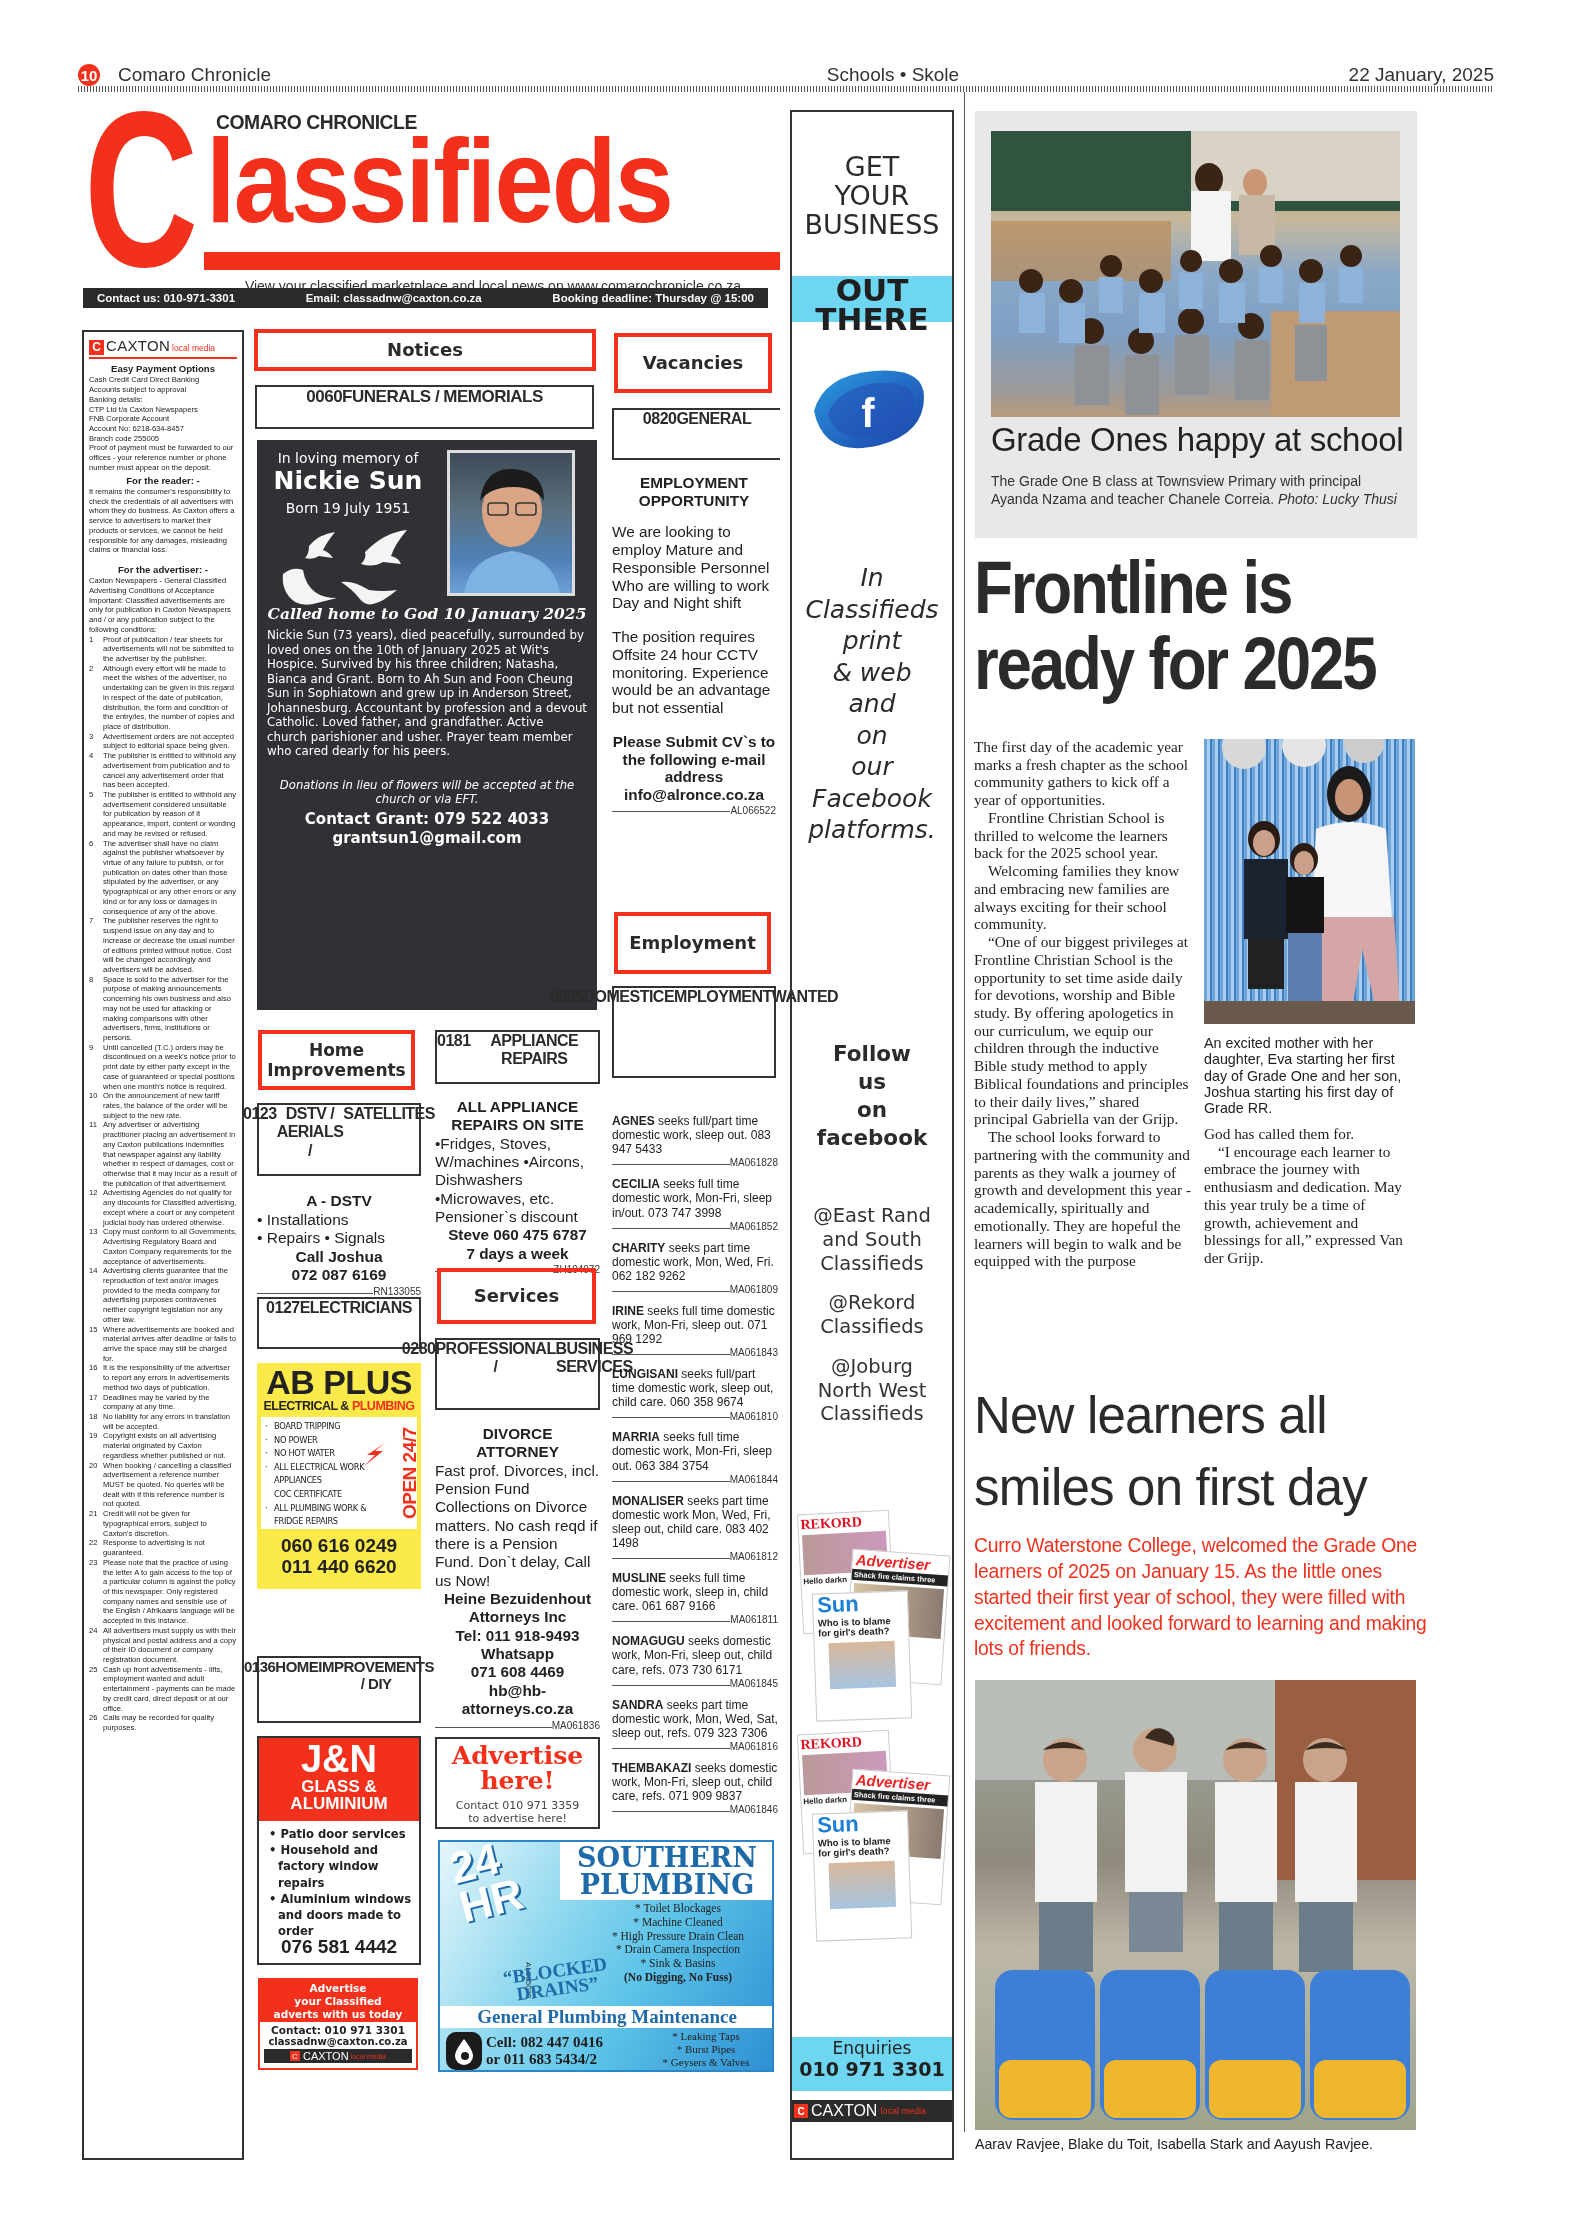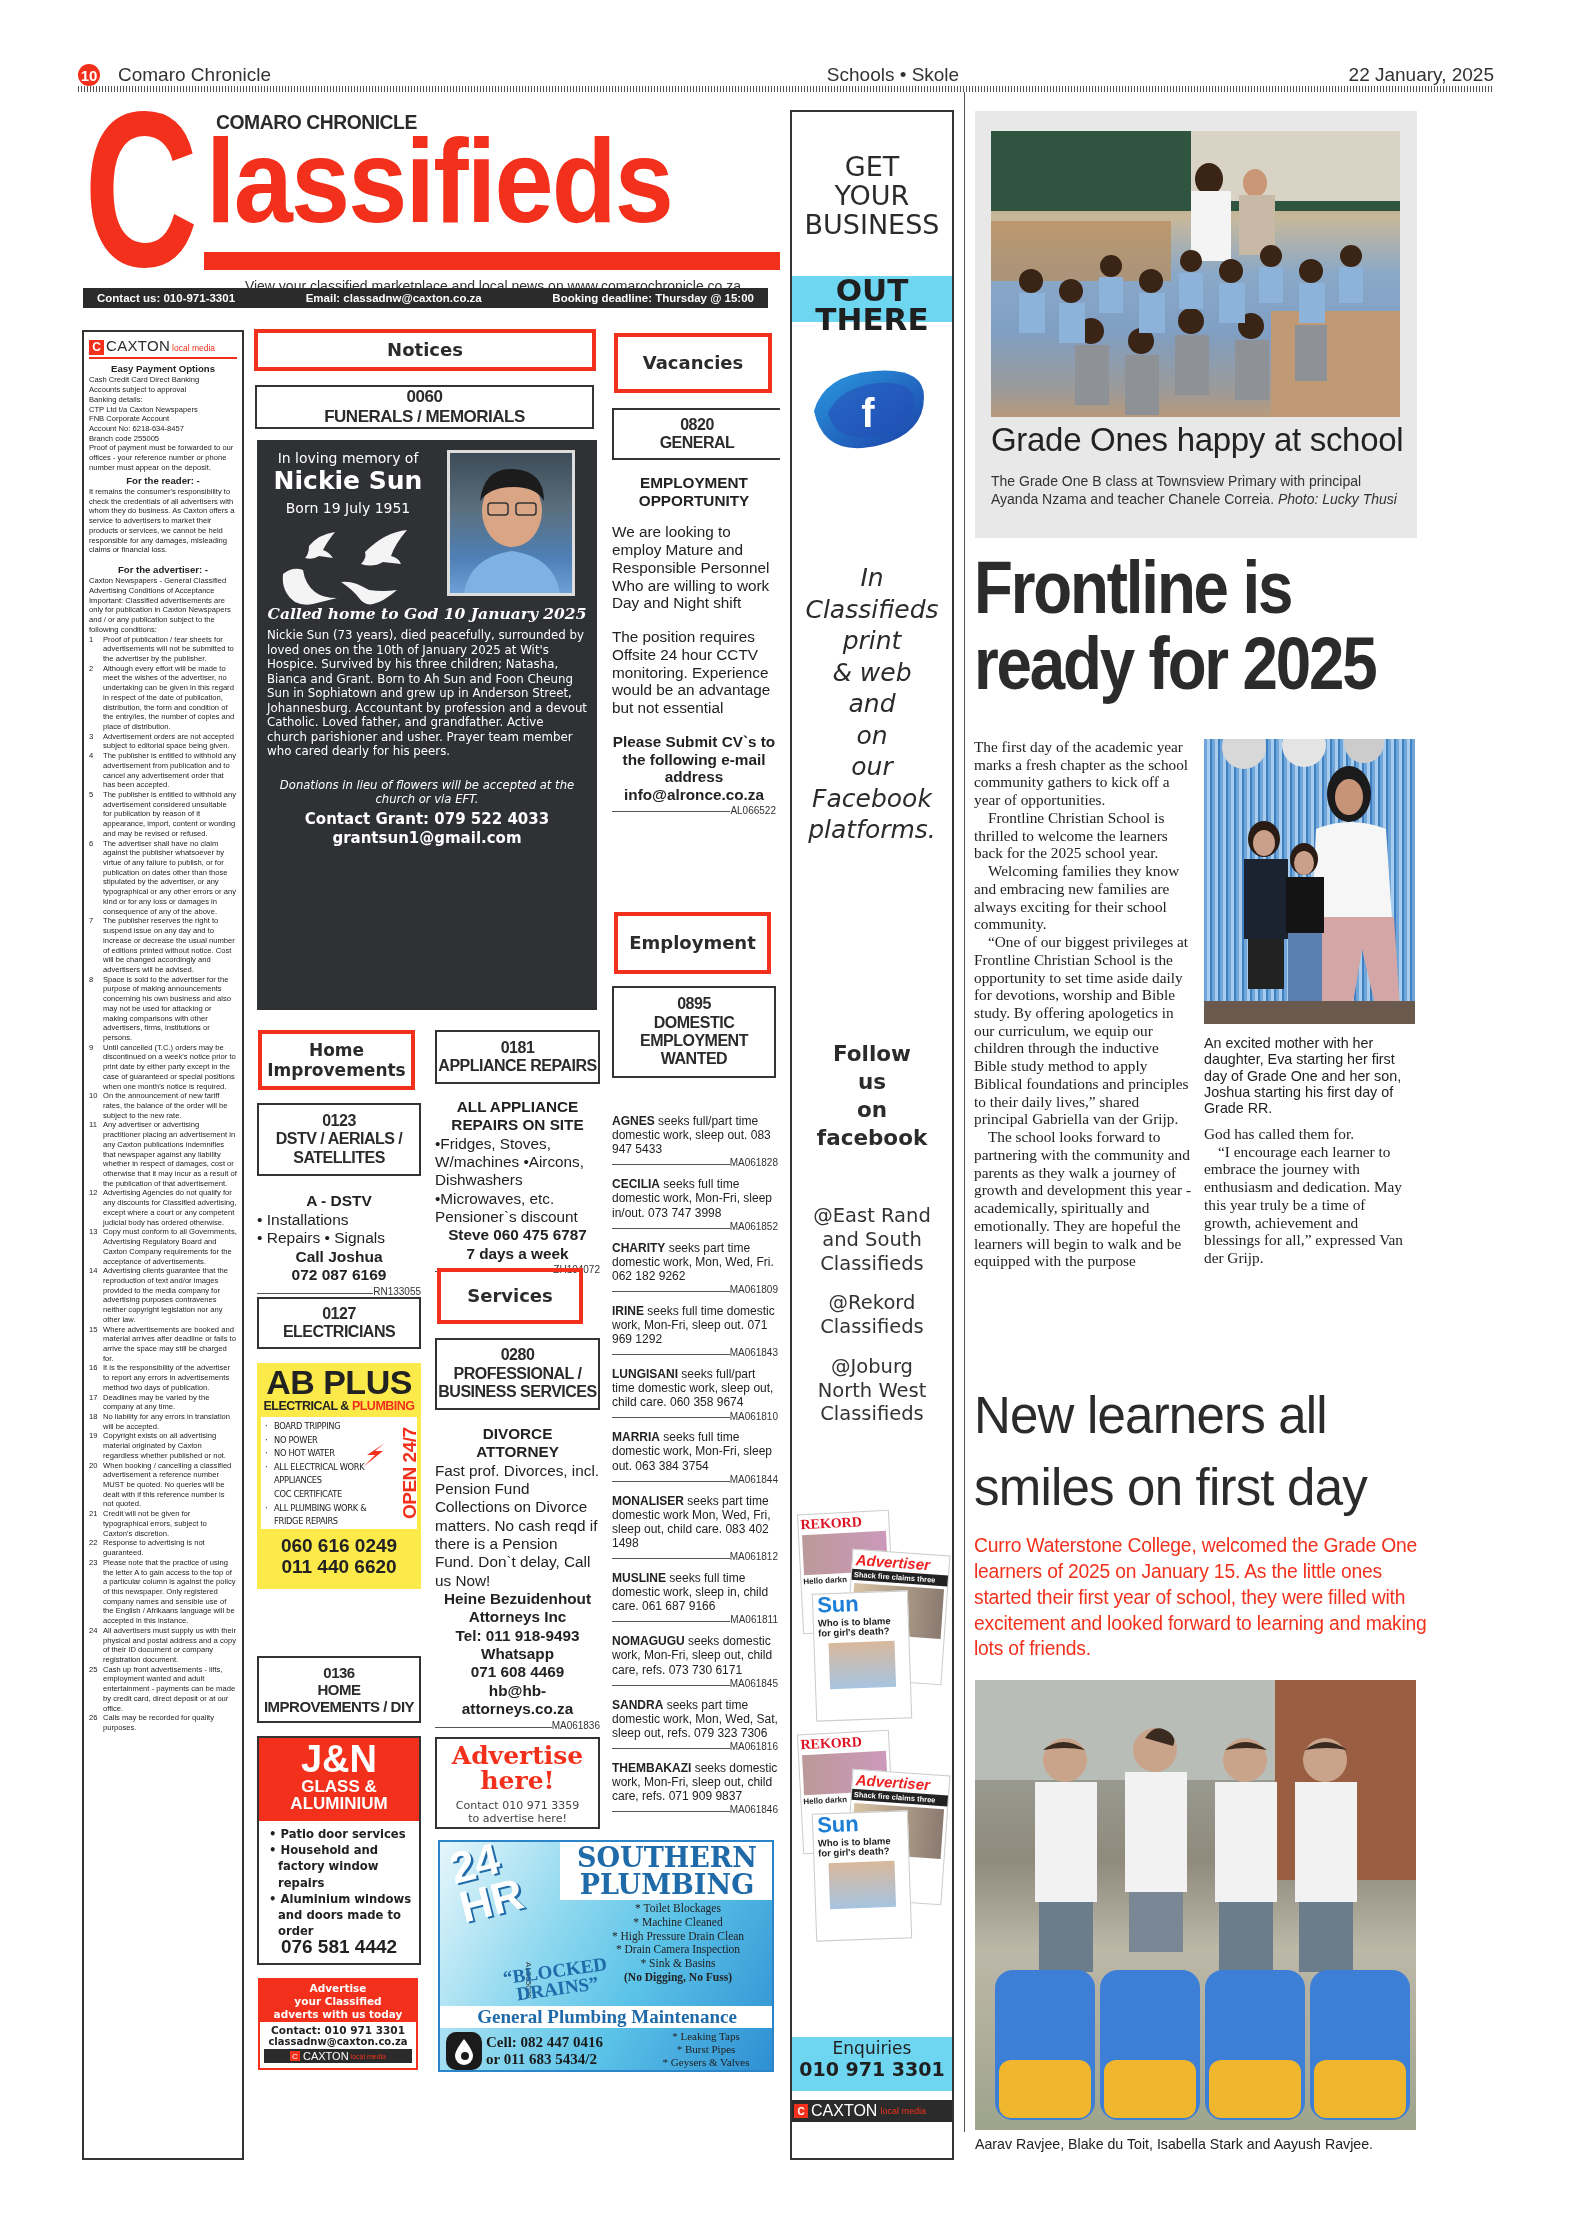--- a/index.html
+++ b/index.html
@@ -12,21 +12,21 @@
 .hdr-txt{font-size:19px;color:#333}
 .logo-C{font-family:"Liberation Sans",sans-serif;font-weight:bold;color:#f2301b;font-size:220px;line-height:1;transform:scaleX(0.72);transform-origin:left top}
 .logo-word{font-family:"Liberation Sans Narrow","Liberation Sans",sans-serif;font-weight:bold;color:#f2301b;font-size:118px;line-height:1;letter-spacing:-2px;transform:scaleX(0.9);transform-origin:left top}
 .contact-bar{background:#2b2b2b;color:#fff;font-weight:bold;font-size:11.5px;display:flex;justify-content:space-between;align-items:center;padding:0 14px;font-family:"Liberation Sans",sans-serif}
 .terms{border:2px solid #333;font-family:"Liberation Sans",sans-serif;font-size:7.6px;line-height:1.28;color:#222;padding:4px 5px}
 .terms .th{font-weight:bold;text-align:center;font-size:9.6px;margin-top:2px}
 .terms ol{list-style:none}
 .terms li{display:flex}
 .terms li .n{width:14px;flex:none}
 .sec-hd{border:4px solid #f2301b;font-weight:bold;font-size:18px;text-align:center;display:flex;align-items:center;justify-content:center;color:#2b2b2b;font-family:"DejaVu Sans",sans-serif;line-height:1.2}
-.cat{border:2px solid #333;text-align:center;font-family:"Liberation Sans",sans-serif;font-weight:bold;color:#2b2b2b;font-size:17px;line-height:1.15;display:flex;flex-direction:column;justify-content:center;transform-origin:center;letter-spacing:-0.5px}
+.cat{border:2px solid #333;text-align:center;font-family:"Liberation Sans",sans-serif;font-weight:bold;color:#2b2b2b;font-size:17px;line-height:1.15;display:flex;flex-direction:row;justify-content:center;transform-origin:center;letter-spacing:-0.5px}
 .ad-txt{font-family:"Liberation Sans",sans-serif;font-size:15.5px;line-height:1.2;color:#222}
 .refline{display:flex;align-items:flex-end;font-size:10px;color:#333;margin-top:1px}
 .refline .ln{flex:1;border-top:1px solid #555;margin-bottom:4px}
 .dom{font-size:12px;line-height:1.18;margin-bottom:8px}
 .memorial{background:#2f3134;color:#fff;overflow:hidden}
 .fb-side{border:2px solid #333}
 .photo{overflow:hidden}
 .body-col{font-family:"Liberation Serif",serif;font-size:15.3px;line-height:1.16;color:#222}
 .body-col p{text-indent:14px}
 .body-col p.first{text-indent:0}
@@ -316,21 +316,21 @@
   <div style="text-align:center;font-weight:bold">ALL APPLIANCE</div>
   <div style="text-align:center;font-weight:bold">REPAIRS ON SITE</div>
   <div>•Fridges, Stoves, W/machines •Aircons, Dishwashers •Microwaves, etc. Pensioner`s discount</div>
   <div style="text-align:center;font-weight:bold">Steve 060 475 6787</div>
   <div style="text-align:center;font-weight:bold">7 days a week</div>
   <div class="refline">
       <span class="ln"></span>
       <span>ZH104072</span>
     </div>
 </div>
-<div class="abs sec-hd" style="left:437px;top:1268px;width:146px;height:56px">Services</div>
+<div class="abs sec-hd" style="left:437px;top:1268px;width:159px;height:56px">Services</div>
 <div class="abs cat" style="left:435px;top:1338px;width:165px;height:72px;font-size:16px">
   <span>0280</span>
   <span>PROFESSIONAL /</span>
   <span>BUSINESS SERVICES</span>
 </div>
 <div class="abs ad-txt" style="left:435px;top:1425px;width:165px;font-size:15.3px">
   <div style="text-align:center;font-weight:bold">DIVORCE</div>
   <div style="text-align:center;font-weight:bold">ATTORNEY</div>
   <div>Fast prof. Divorces, incl. Pension Fund Collections on Divorce matters. No cash reqd if there is a Pension Fund. Don`t delay, Call us Now!</div>
   <div style="text-align:center;font-weight:bold">Heine Bezuidenhout</div>

